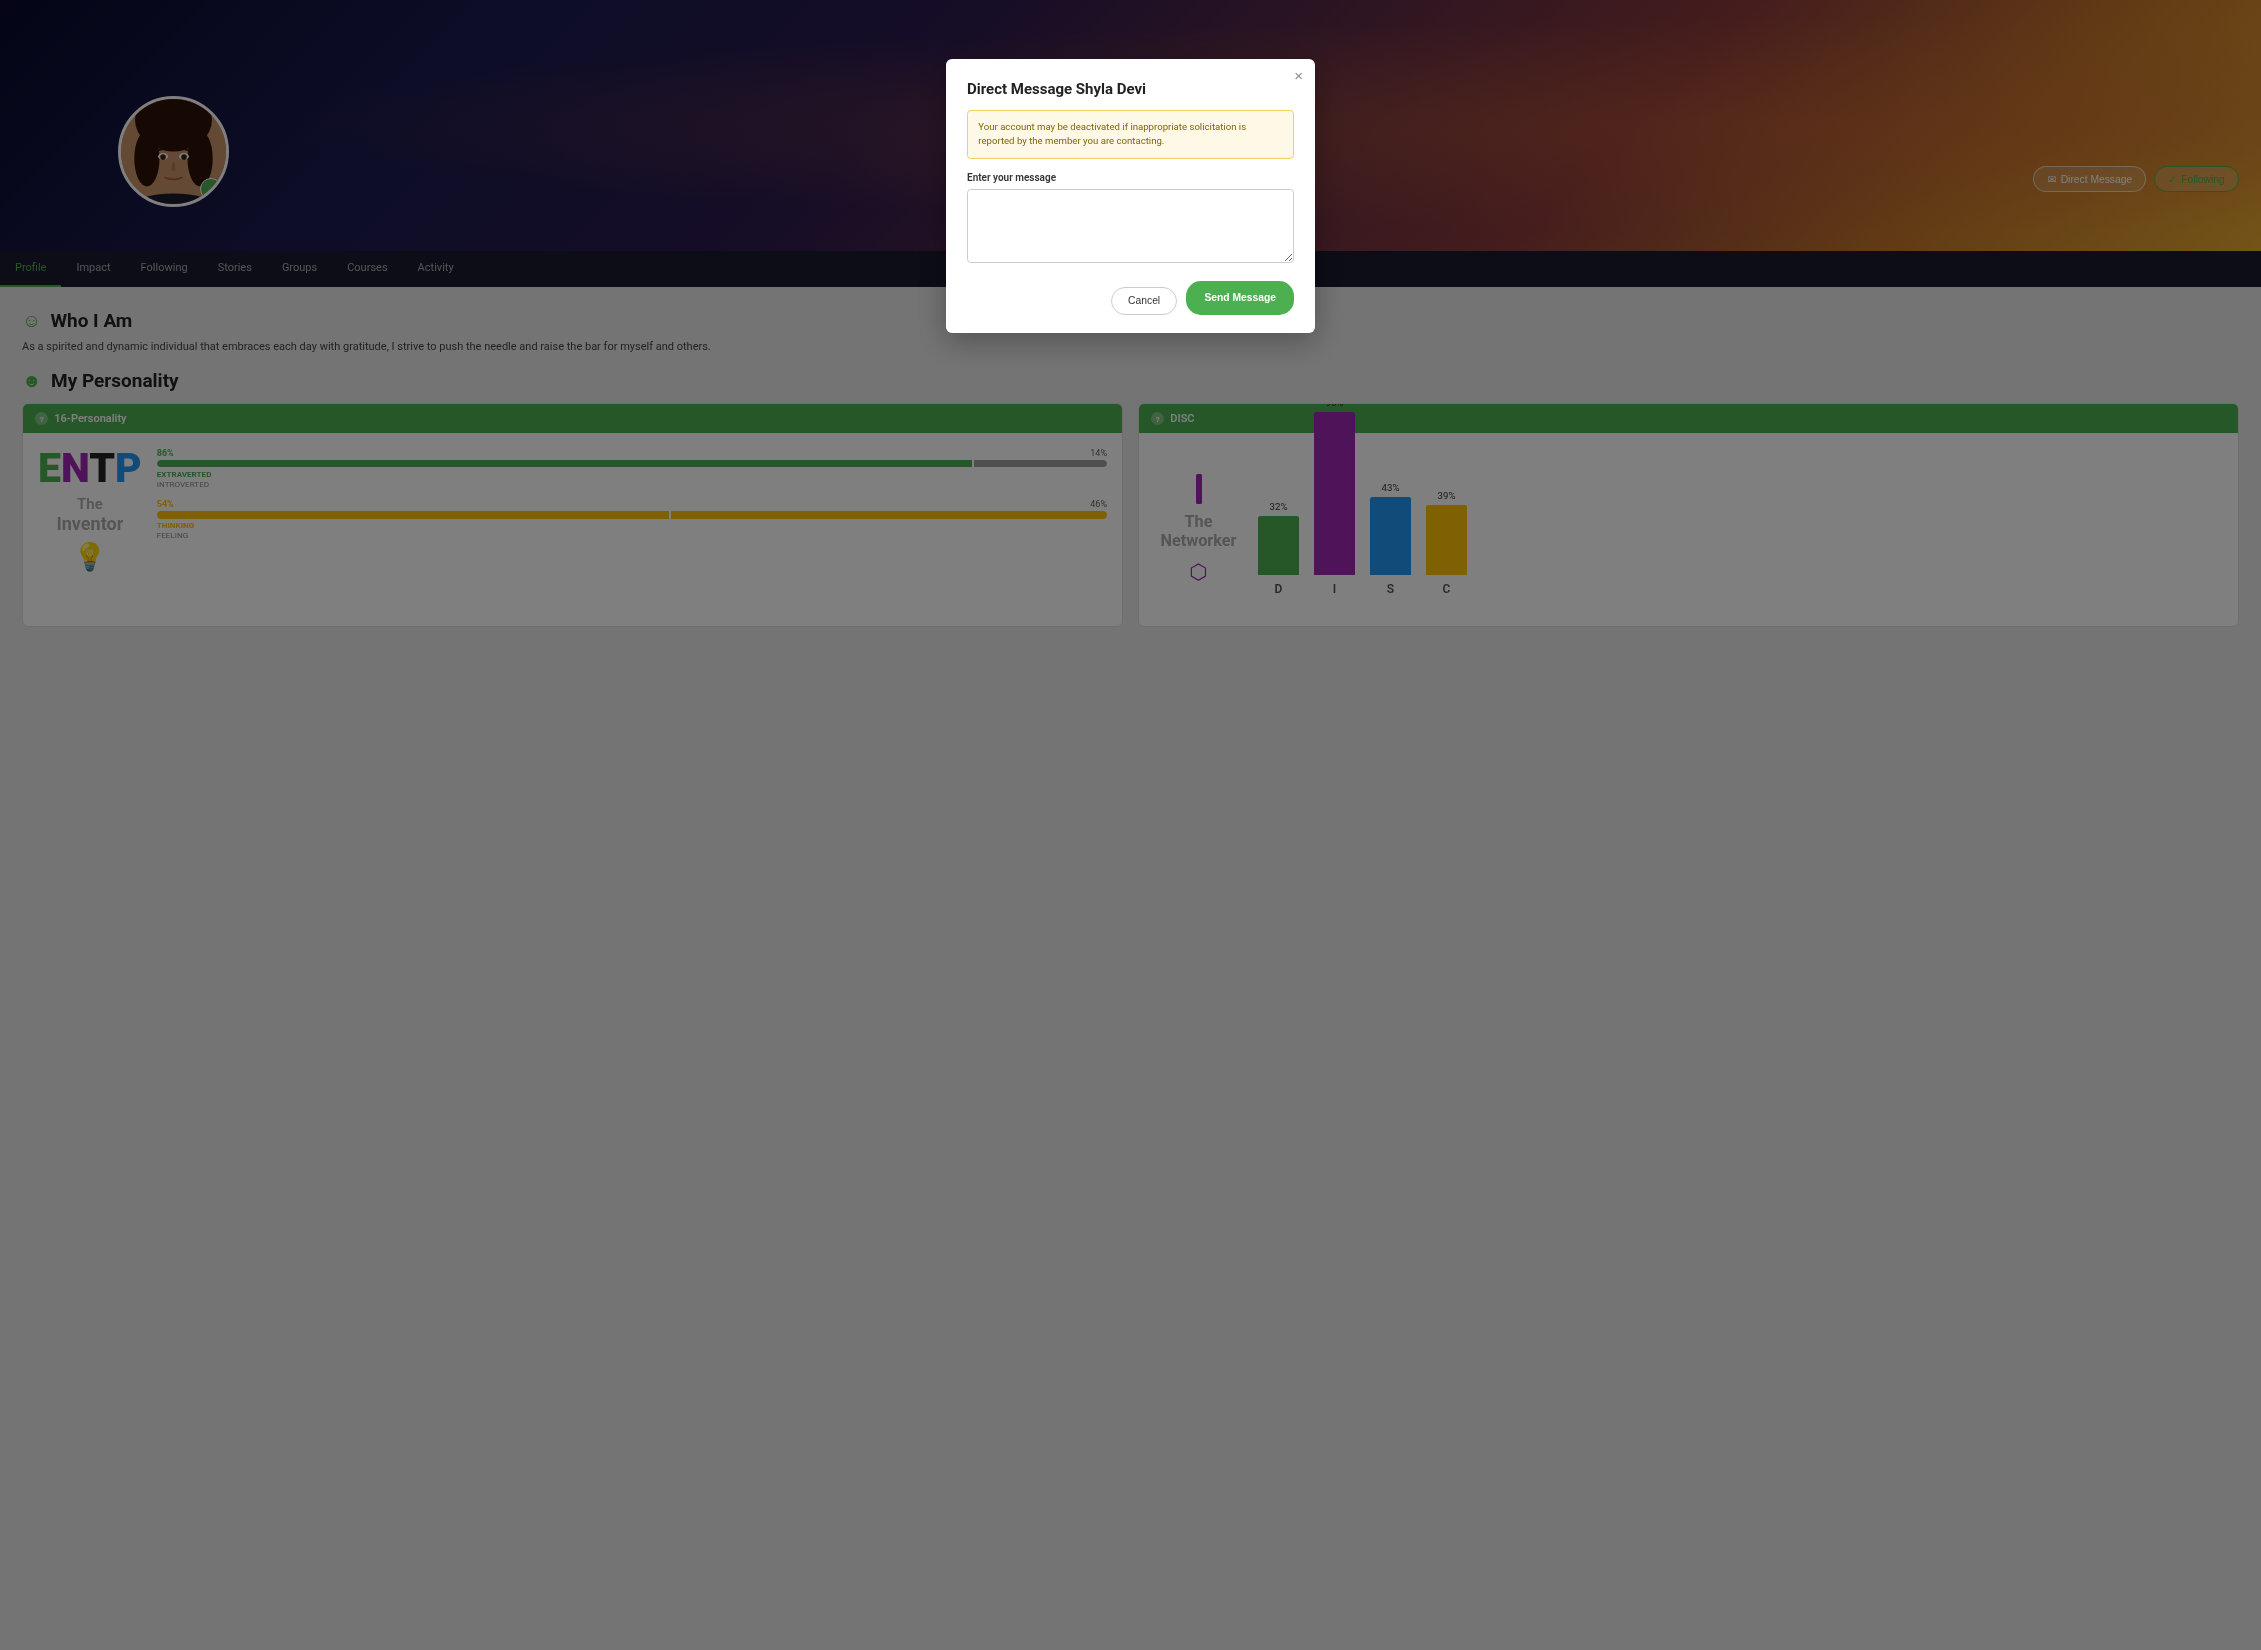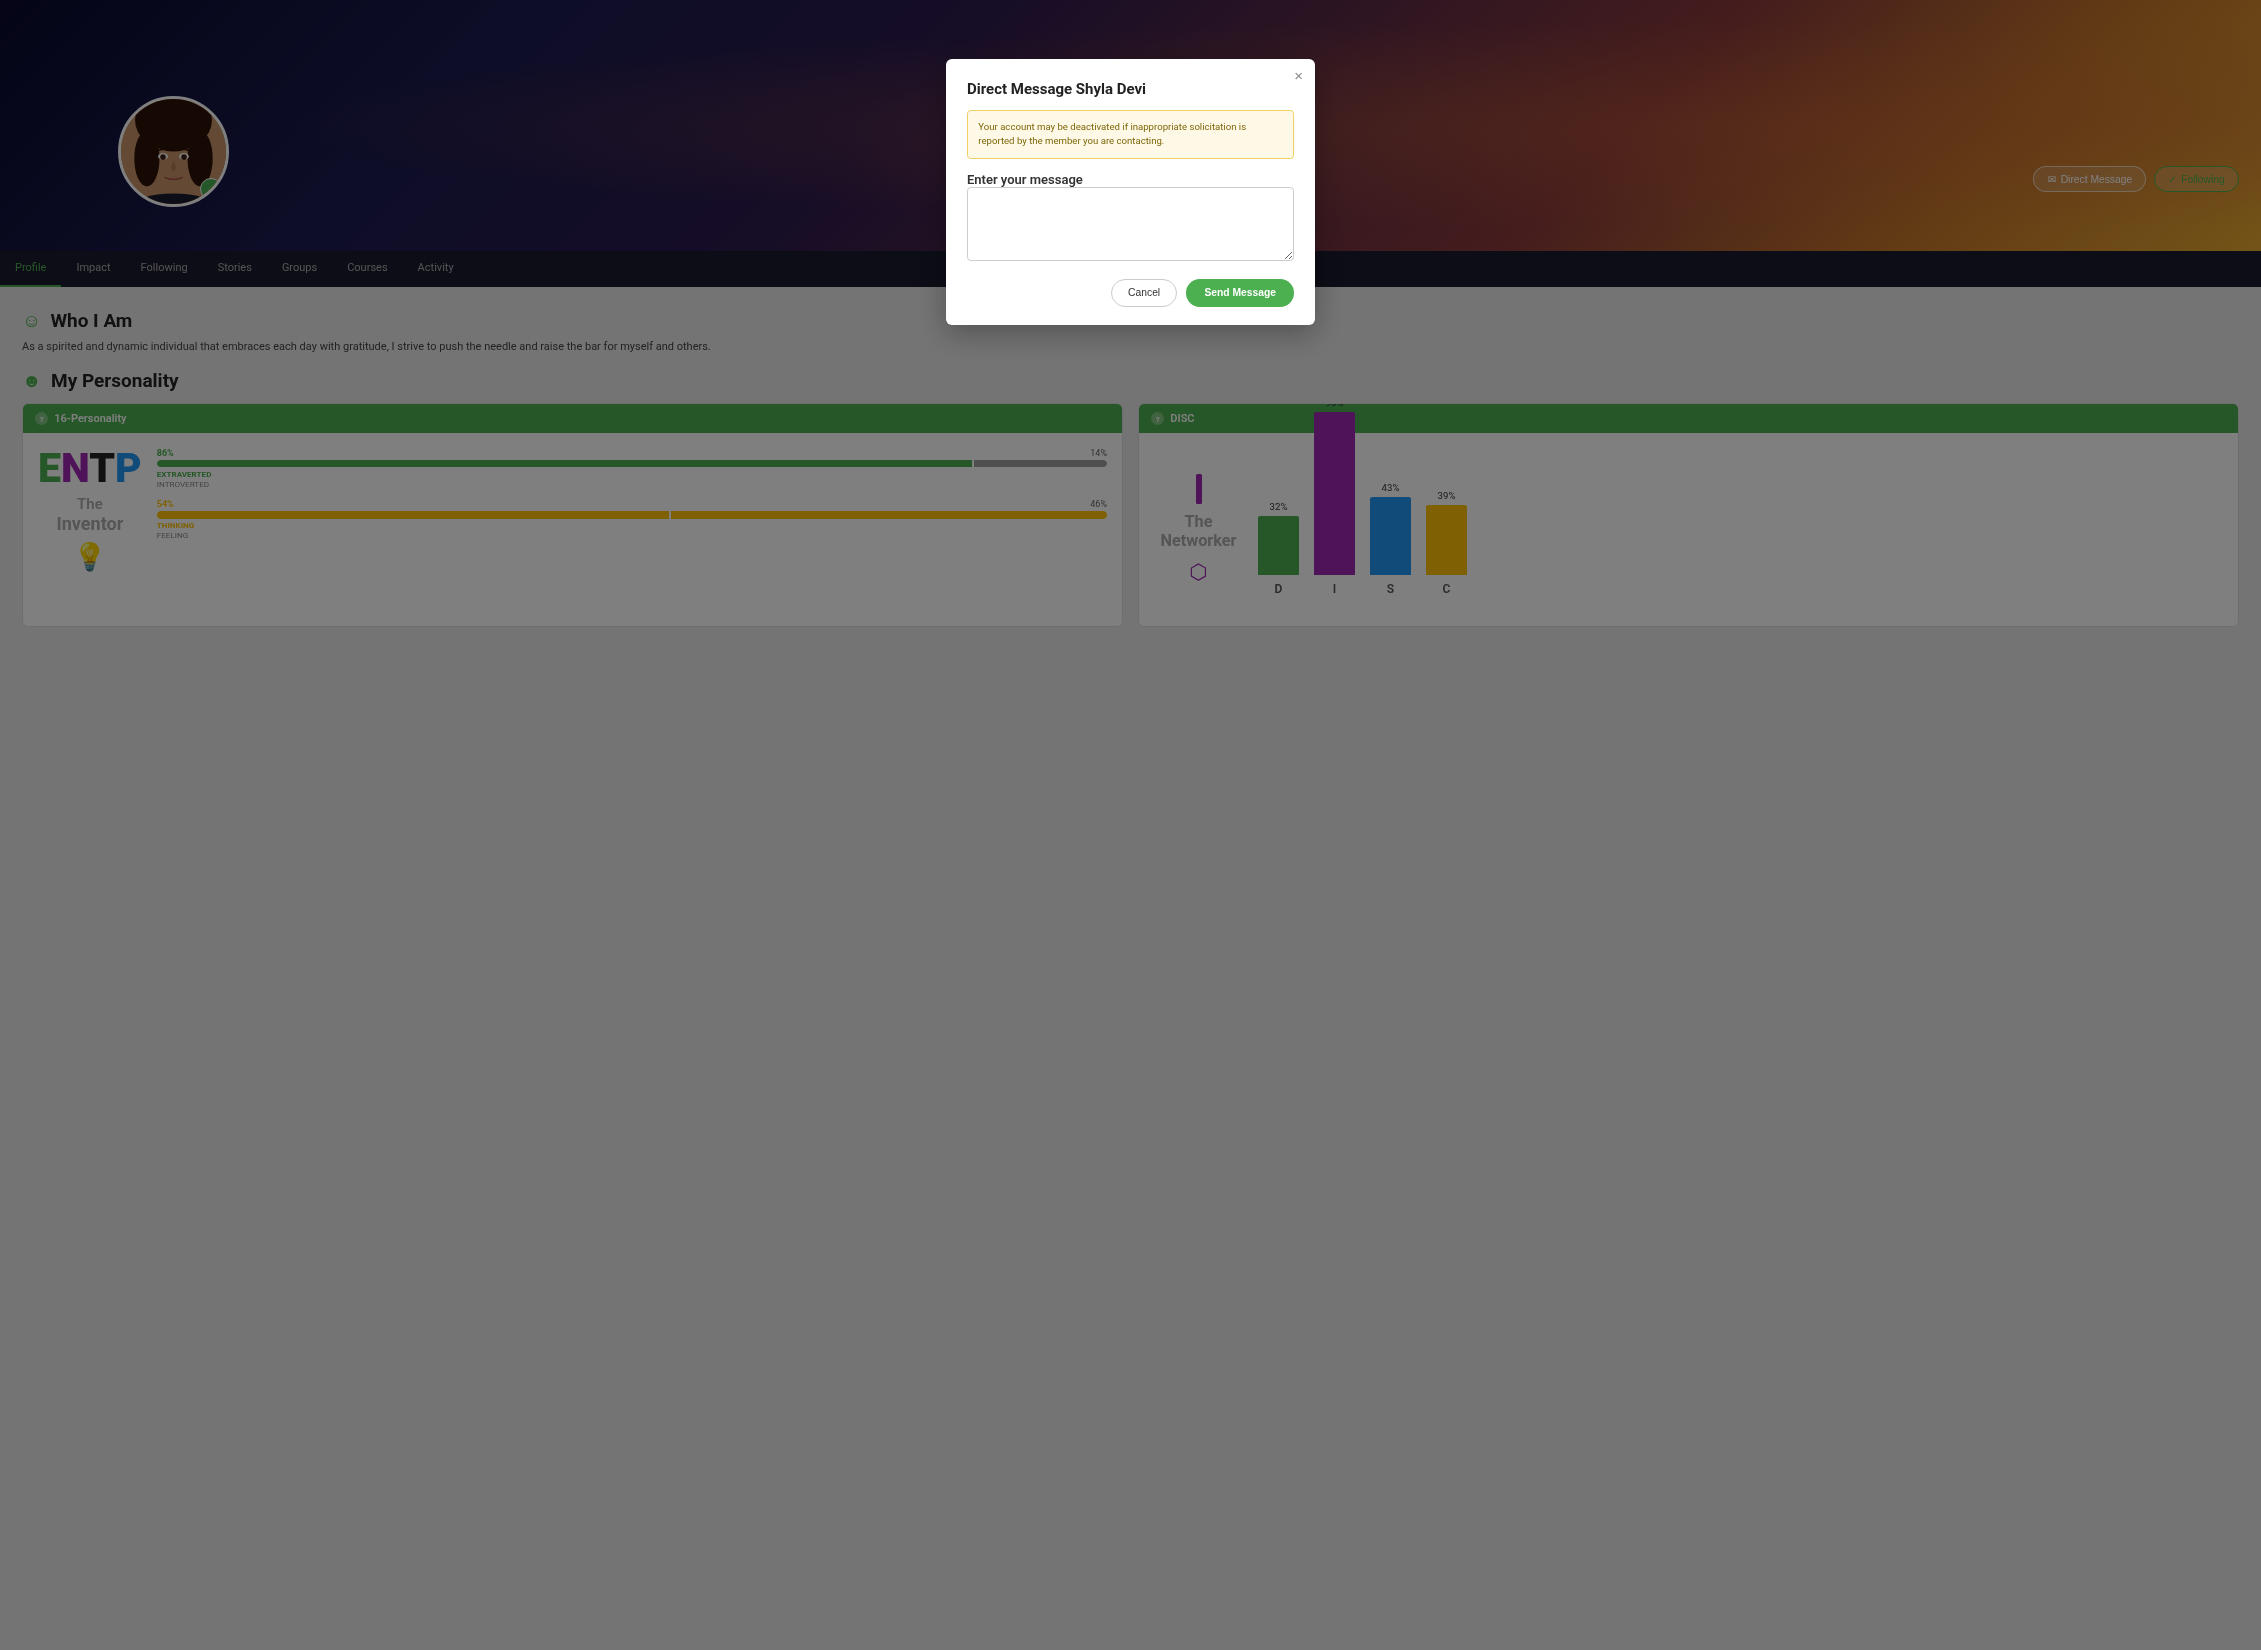--- a/index.html
+++ b/index.html
@@ -348,24 +348,24 @@
       background: #fef9e7;
       border: 0.7px solid #f0d060;
       border-radius: 3.7px;
       padding: 9px 10.3px;
       font-size: 9.6px;
       color: #7d6608;
       margin-bottom: 13.3px;
       line-height: 1.5;
     }
     .modal-label {
-      font-size: 13px;
+      font-size: 10px;
       font-weight: 600;
       color: #333;
-      margin-bottom: 0;
+      margin-bottom: 6px;
     }
     .modal-textarea {
       width: 100%;
       height: 74px;
       border: 0.7px solid #ccc;
       border-radius: 3.7px;
       padding: 7.4px;
       font-size: 10.3px;
       resize: vertical;
       font-family: inherit;
@@ -378,20 +378,21 @@
       margin-top: 15px;
     }
     .btn-cancel {
       padding: 7.4px 16.3px;
       border: 0.7px solid #ccc;
       border-radius: 15px;
       background: white;
       color: #333;
       font-size: 10.3px;
       cursor: pointer;
+      margin-top: 6px;
     }
     .btn-send {
       padding: 7.4px 18px;
       border: none;
       border-radius: 15px;
       background: #4caf50;
       color: white;
       font-size: 10.3px;
       font-weight: 600;
       cursor: pointer;

